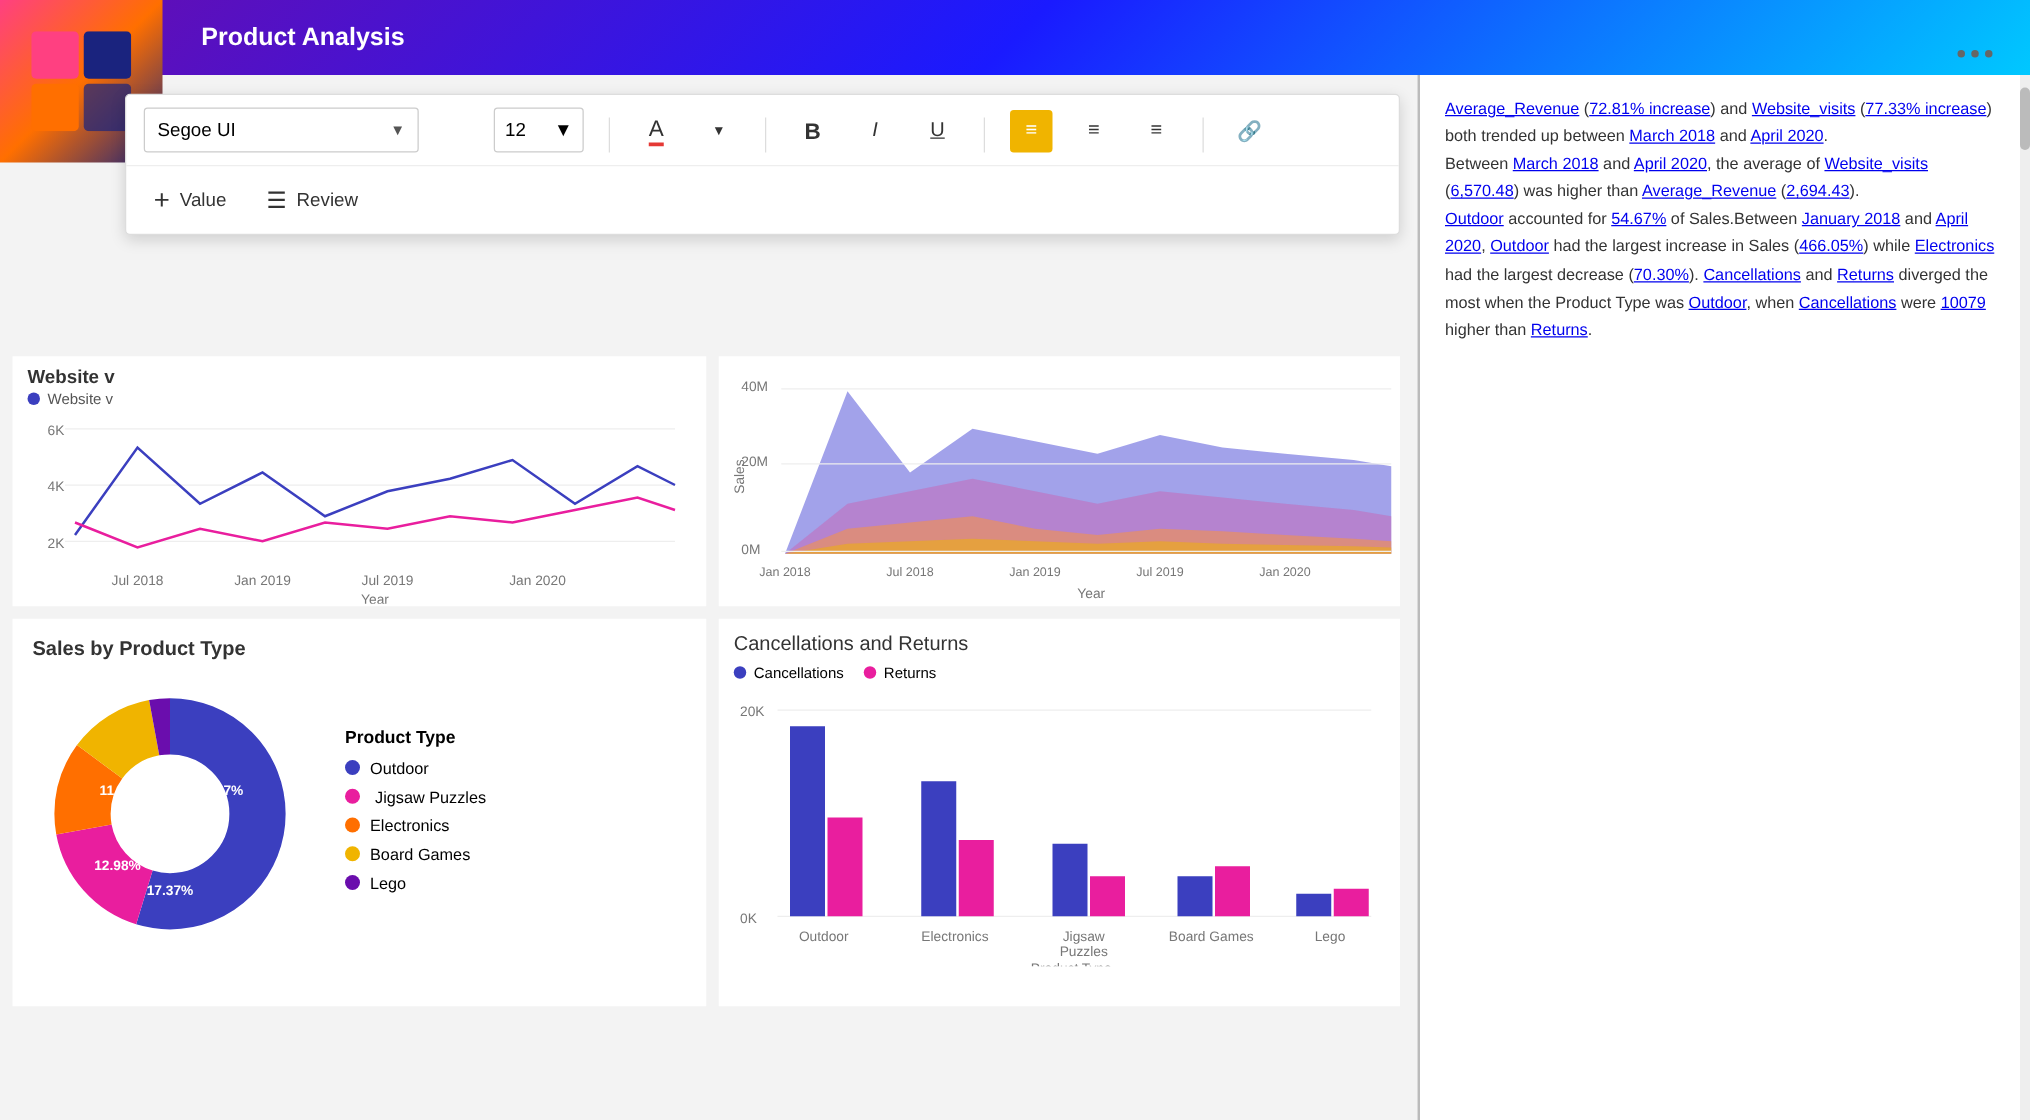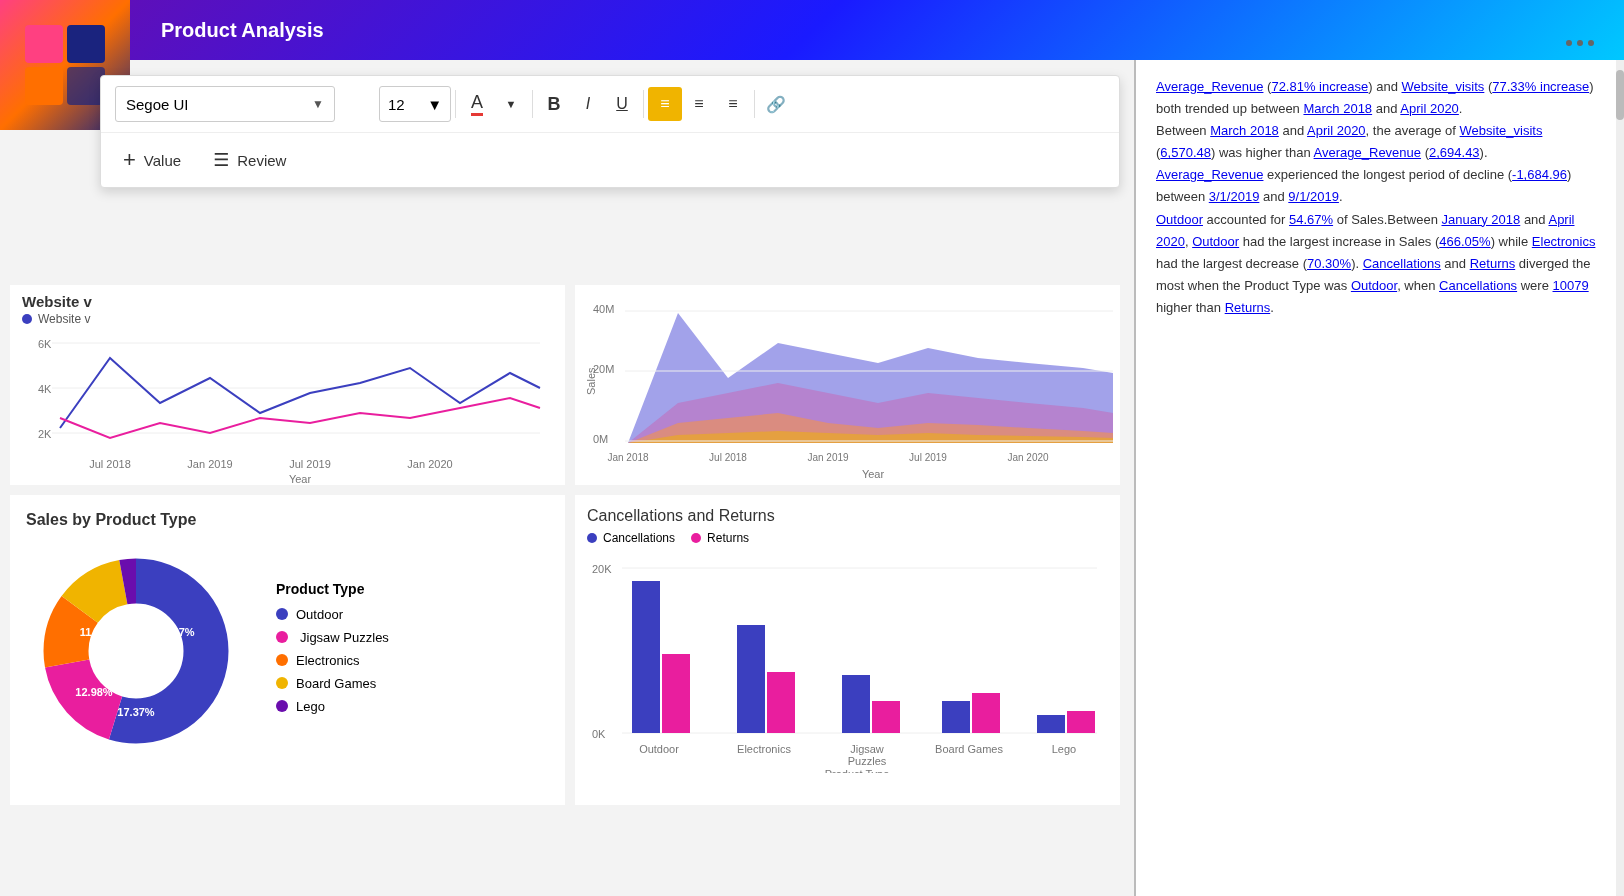--- a/index.html
+++ b/index.html
@@ -27,21 +27,21 @@
     }
     .dot { width: 6px; height: 6px; background: #666; border-radius: 50%; }
 
     
     .toolbar {
       position: absolute; top: 75px; left: 100px; width: 1020px;
       background: white; border: 1px solid #ddd; border-radius: 4px;
       box-shadow: 0 4px 12px rgba(0,0,0,0.15); z-index: 100;
     }
     .toolbar-top {
-      display: flex; align-items: center; padding: 10px 14px; gap: 0;
+      display: flex; align-items: flex-end; padding: 10px 14px; gap: 16px;
       border-bottom: 1px solid #eee;
     }
     .font-select {
       width: 220px; height: 36px; border: 1px solid #ccc; border-radius: 3px;
       padding: 0 10px; font-size: 15px; display: flex; align-items: center;
       justify-content: space-between; cursor: pointer;
     }
     .font-select .arrow { color: #555; font-size: 12px; }
     .size-select {
       width: 72px; height: 36px; border: 1px solid #ccc; border-radius: 3px;
@@ -314,23 +314,20 @@
 <div style="position:absolute; top:60px; right:0; width:490px; bottom:0; background:white; border-left:2px solid #bbb; padding:16px 20px; font-size:13px; line-height:1.7; color:#333; overflow-y:auto;">
 
   <p>
     <a href="#">Average_Revenue</a> (<a href="#">72.81% increase</a>) and <a href="#">Website_visits</a> (<a href="#">77.33% increase</a>) both trended up between <a href="#">March 2018</a> and <a href="#">April 2020</a>.
   </p>
 
   <p>
     Between <a href="#">March 2018</a> and <a href="#">April 2020</a>, the average of <a href="#">Website_visits</a> (<a href="#">6,570.48</a>) was higher than <a href="#">Average_Revenue</a> (<a href="#">2,694.43</a>).
   </p>
 
-  <p>
-    <a href="#">Average_Revenue</a> experienced the longest period of decline (<a href="#">-1,684.96</a>) between <a href="#">3/1/2019</a> and <a href="#">9/1/2019</a>.
-  </p>
 
   <p>
     <a href="#">Outdoor</a> accounted for <a href="#">54.67%</a> of Sales.Between <a href="#">January 2018</a> and <a href="#">April 2020</a>, <a href="#">Outdoor</a> had the largest increase in Sales (<a href="#">466.05%</a>) while <a href="#">Electronics</a> had the largest decrease (<a href="#">70.30%</a>). <a href="#">Cancellations</a> and <a href="#">Returns</a> diverged the most when the Product Type was <a href="#">Outdoor</a>, when <a href="#">Cancellations</a> were <a href="#">10079</a> higher than <a href="#">Returns</a>.
   </p>
 </div>
 
 <div style="position:absolute; top:60px; right:0; width:8px; bottom:0; background:#eee;">
   <div style="width:8px; height:50px; background:#bbb; border-radius:4px; margin-top:10px;"></div>
 </div>
 

